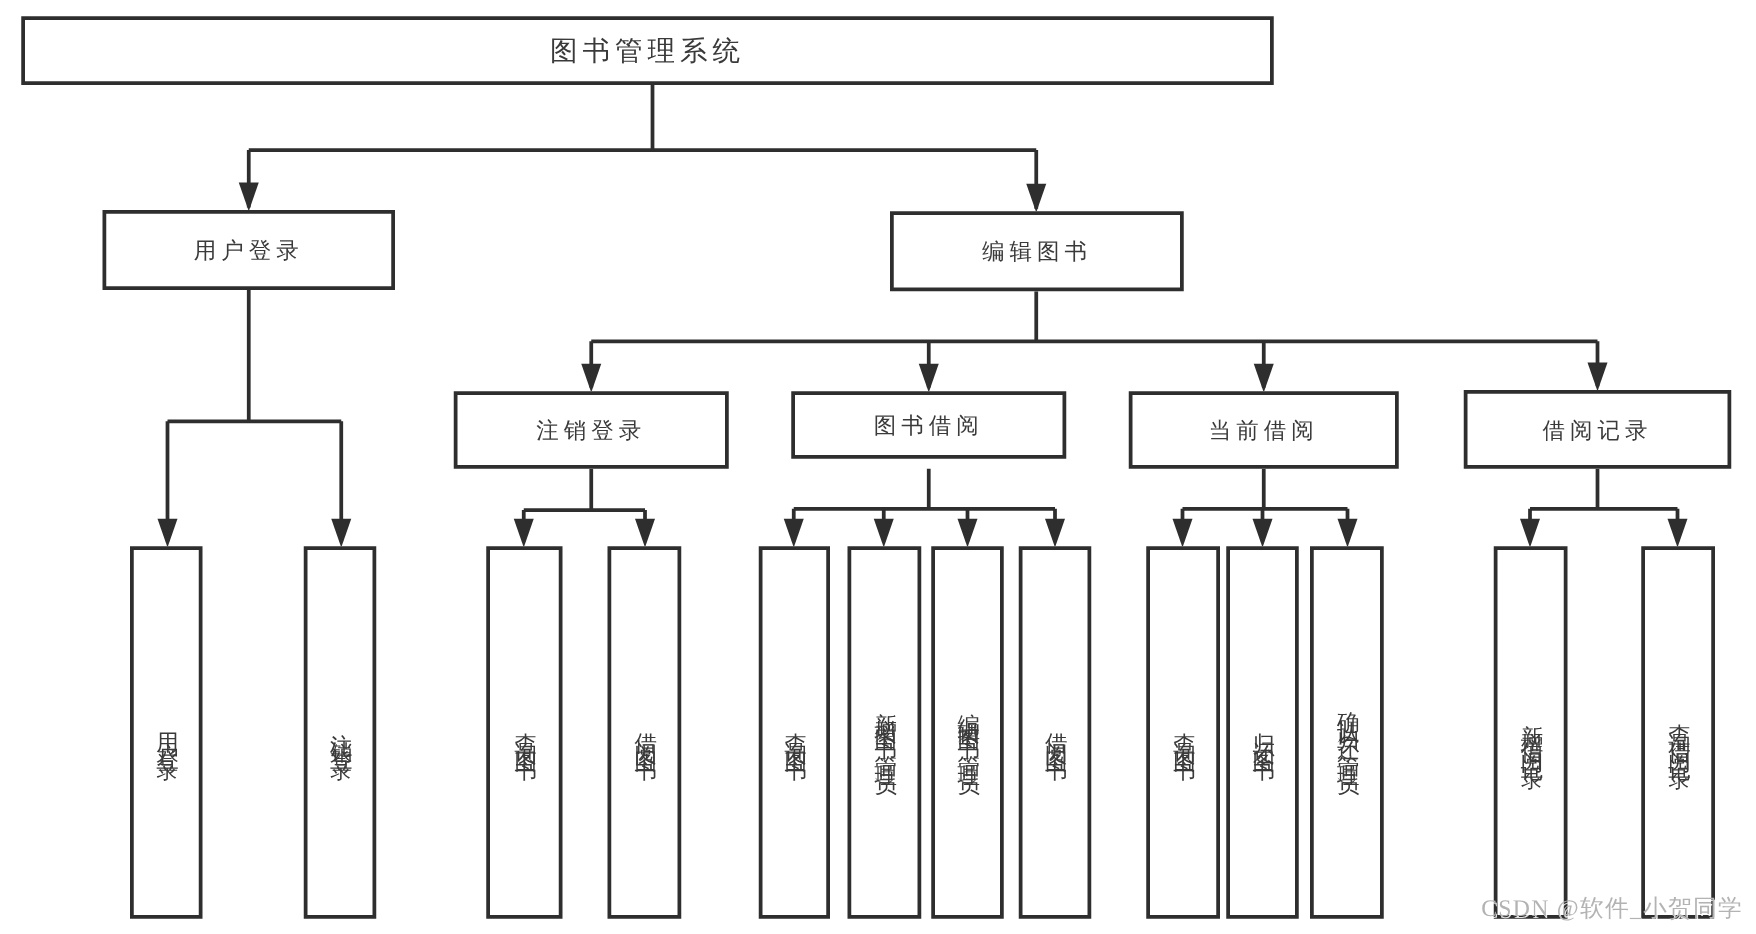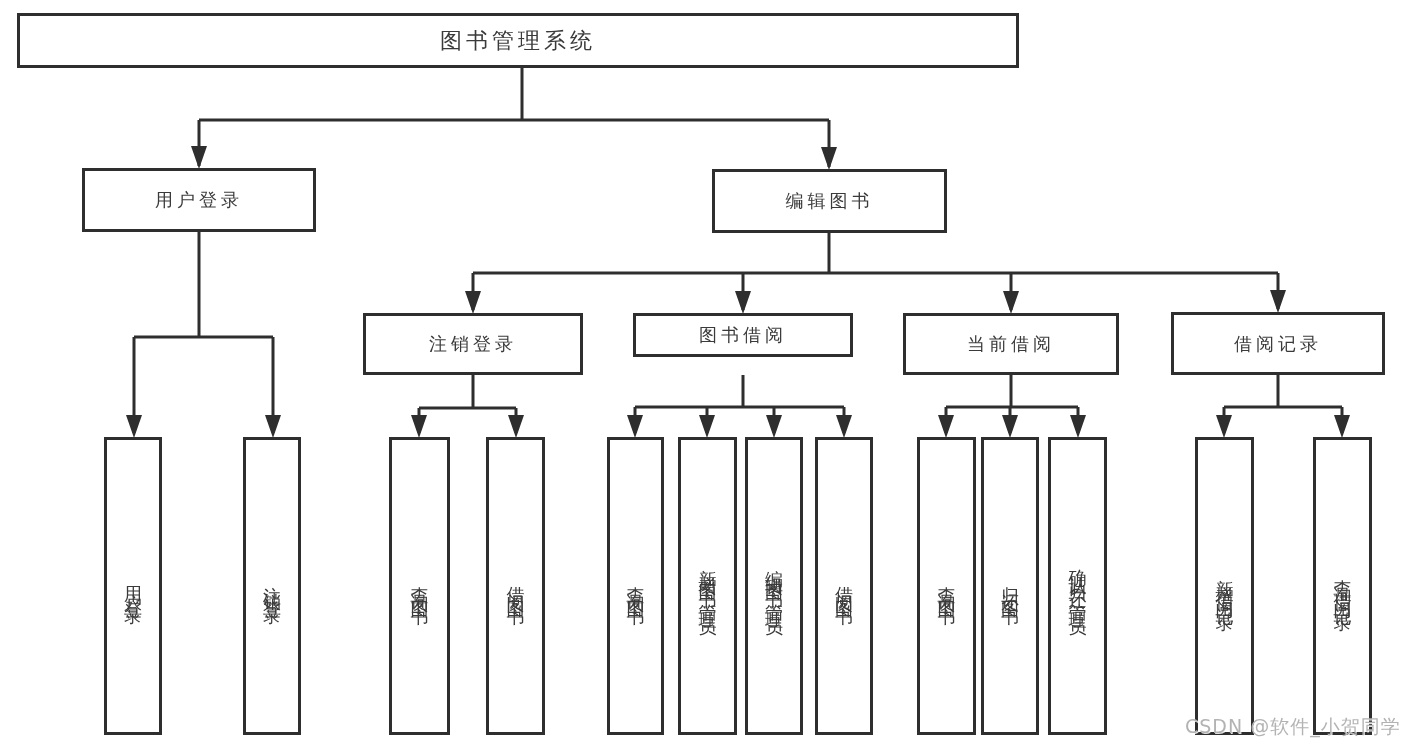--- a/index.html
+++ b/index.html
@@ -46,20 +46,21 @@
   }
   .watermark {
     position: absolute;
     left: 1185px;
     top: 714px;
     font-size: 19px;
     color: #b3b3b3;
     letter-spacing: 1px;
     text-shadow: 1px 1px 0 rgba(255,255,255,0.85);
     white-space: nowrap;
+    font-family: Liberation Serif, serif;
   }
 </style>
 </head>
 <body>
 
 <div class="canvas">
 
   <svg class="connectors" viewBox="0 0 1405 747" fill="none" stroke="#2e2e2e" stroke-width="3">
     <g>
       <path d="M522 68 V120 M199 120 H829 M199 120 V166 M829 120 V167"></path>
@@ -110,21 +111,21 @@
   <div class="box" style="left:82px;top:168px;width:234px;height:64px">
     <span class="label">用户登录</span>
   </div>
   <div class="box" style="left:712px;top:169px;width:235px;height:64px">
     <span class="label">编辑图书</span>
   </div>
 
   <div class="box" style="left:363px;top:313px;width:220px;height:62px">
     <span class="label">注销登录</span>
   </div>
-  <div class="box" style="left:633px;top:313px;width:220px;height:44px">
+  <div class="box" style="left:633px;top:313px;width:220px;height:54px">
     <span class="label">图书借阅</span>
   </div>
   <div class="box" style="left:1171px;top:312px;width:214px;height:63px">
     <span class="label">借阅记录</span>
   </div>
   <div class="box" style="left:903px;top:313px;width:216px;height:62px">
     <span class="label">当前借阅</span>
   </div>
 
   <div class="box" style="left:104px;top:437px;width:58px;height:298px">

